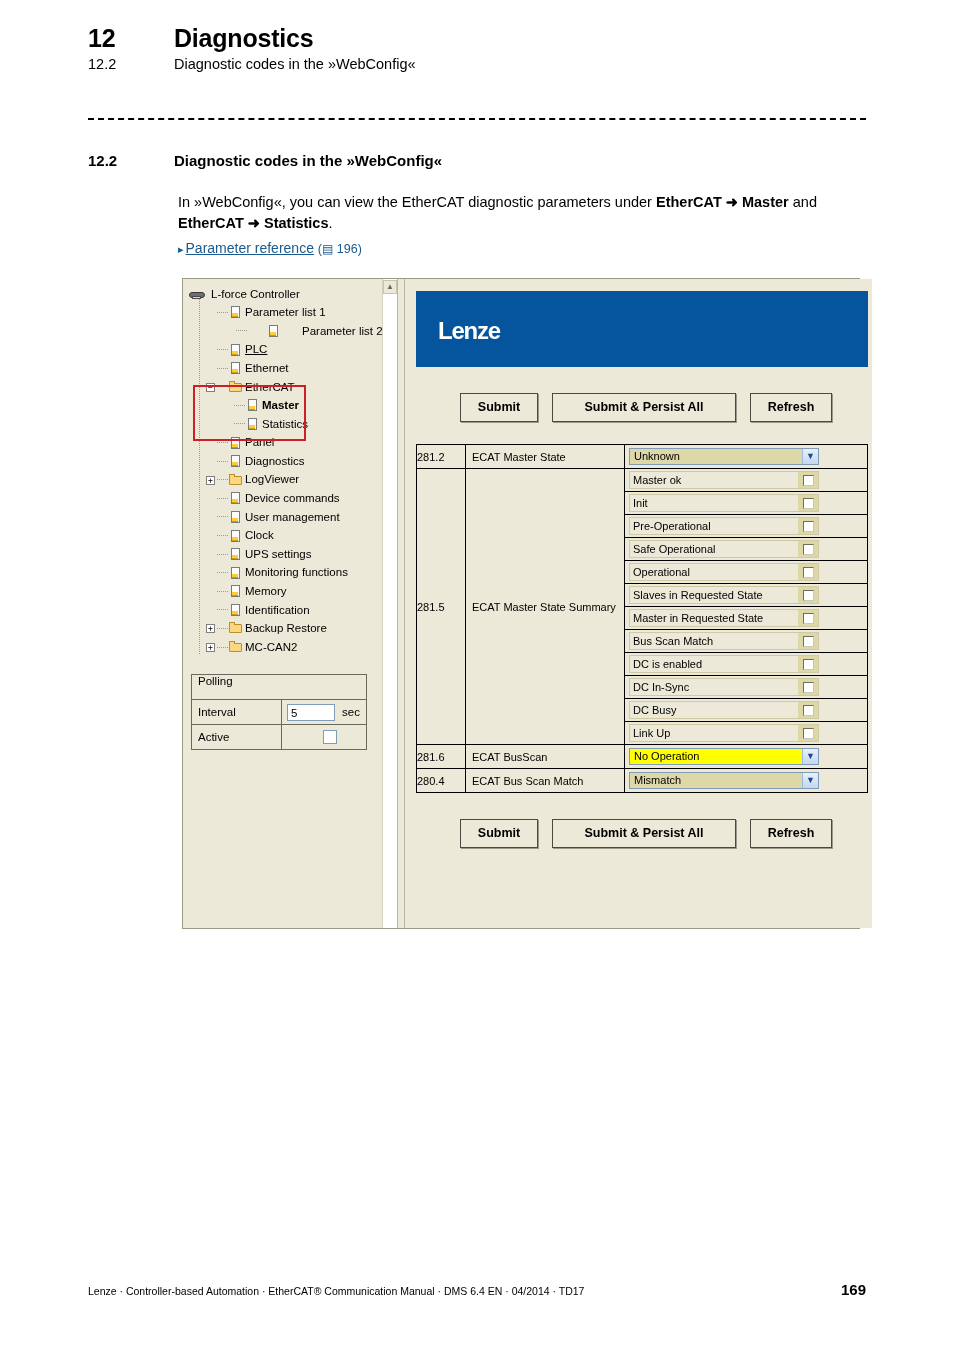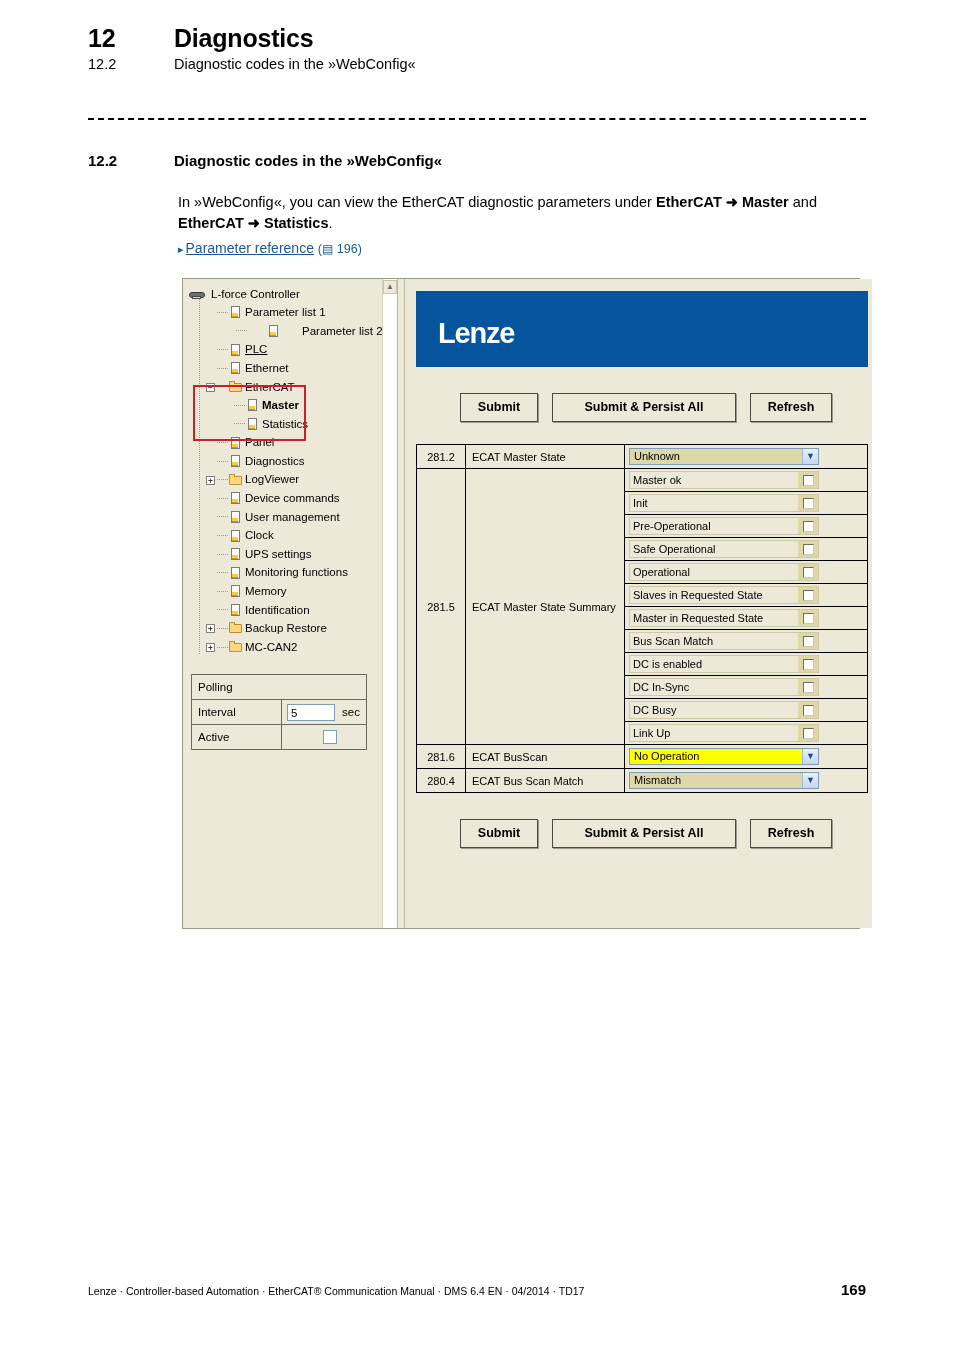--- a/index.html
+++ b/index.html
@@ -154,21 +154,21 @@
     border: 2px solid #cc2027; box-sizing: border-box;
     pointer-events: none;
   }
 
   
   .panel-group { position: absolute; left: 8px; top: 395px; width: 176px; }
   .ppanel {
     border: 1px solid #6a6a5c; background: #ECE9D8;
     font-size: 11.5px; box-sizing: border-box;
   }
-  .ppanel .prow { display: flex; border-bottom: 1px solid #6a6a5c; height: 24px; align-items: center; }
+  .ppanel .prow { display: flex; border-bottom: 1px solid #6a6a5c; height: 24px; }
   .ppanel .prow:last-child { border-bottom: none; }
   .ppanel .phdr { padding-left: 6px; font-size: 11.5px; }
   .ppanel .pcell-l { width: 90px; flex: 0 0 90px; padding-left: 6px;
                      border-right: 1px solid #6a6a5c; height: 100%;
                      display: flex; align-items: center; box-sizing: border-box; }
   .ppanel .pcell-r { flex: 1 1 auto; display: flex; align-items: center;
                      padding-left: 5px; height: 100%; box-sizing: border-box; }
   .txtfield {
     width: 48px; height: 17px; background: #fff;
     border: 1px solid #7f9db9; font-size: 11.5px;
@@ -195,21 +195,21 @@
   }
   .lang-inner { padding: 4px 5px 5px 5px; }
 
   
   .brandbar {
     height: 76px; background: #05549e; position: relative;
     margin: 4px 2px 0 2px;
   }
   .brandbar .logo {
     position: absolute; left: 22px; top: 26px;
-    color: #fff; font-size: 29px; font-weight: bold;
+    color: #fff; font-size: 24px; font-weight: bold;
     letter-spacing: -1.2px; font-family: "Liberation Sans", sans-serif;
   }
 
   
   .btnrow { display: flex; margin: 26px 0 0 46px; align-items: flex-start; }
   .btn {
     background: #ECE9D8; border: 1px solid #4a4a42;
     box-shadow: 1px 1px 0 #9a9a8c;
     font-size: 12.5px; font-weight: bold; color: #000;
     padding: 6px 0 7px 0; text-align: center;
@@ -220,21 +220,21 @@
   .btn-persist { width: 184px; }
   .btn-refresh { width: 82px; }
 
   
   .ptable {
     margin: 22px 2px 0 2px; width: 452px;
     border-collapse: collapse; font-size: 11px;
     border: 1px solid #000; background: #ECE9D8;
   }
   .ptable td { border: 1px solid #000; padding: 0; vertical-align: middle; }
-  .ptable td.code { width: 48px; text-align: center; font-size: 11px; padding: 3px 0; }
+  .ptable td.code { width: 48px; text-align: left; font-size: 11px; padding: 3px 0; }
   .ptable td.name { width: 152px; padding-left: 6px; font-size: 11px; }
   .ptable td.val  { padding: 3px 4px 3px 4px; }
 
   .dd {
     position: relative; height: 17px; background: #ded8a8;
     border: 1px solid #7f9db9; box-sizing: border-box;
     font-size: 11px; line-height: 15px; padding-left: 4px;
     width: 190px;
   }
   .dd.hl { background: #ffff00; }

